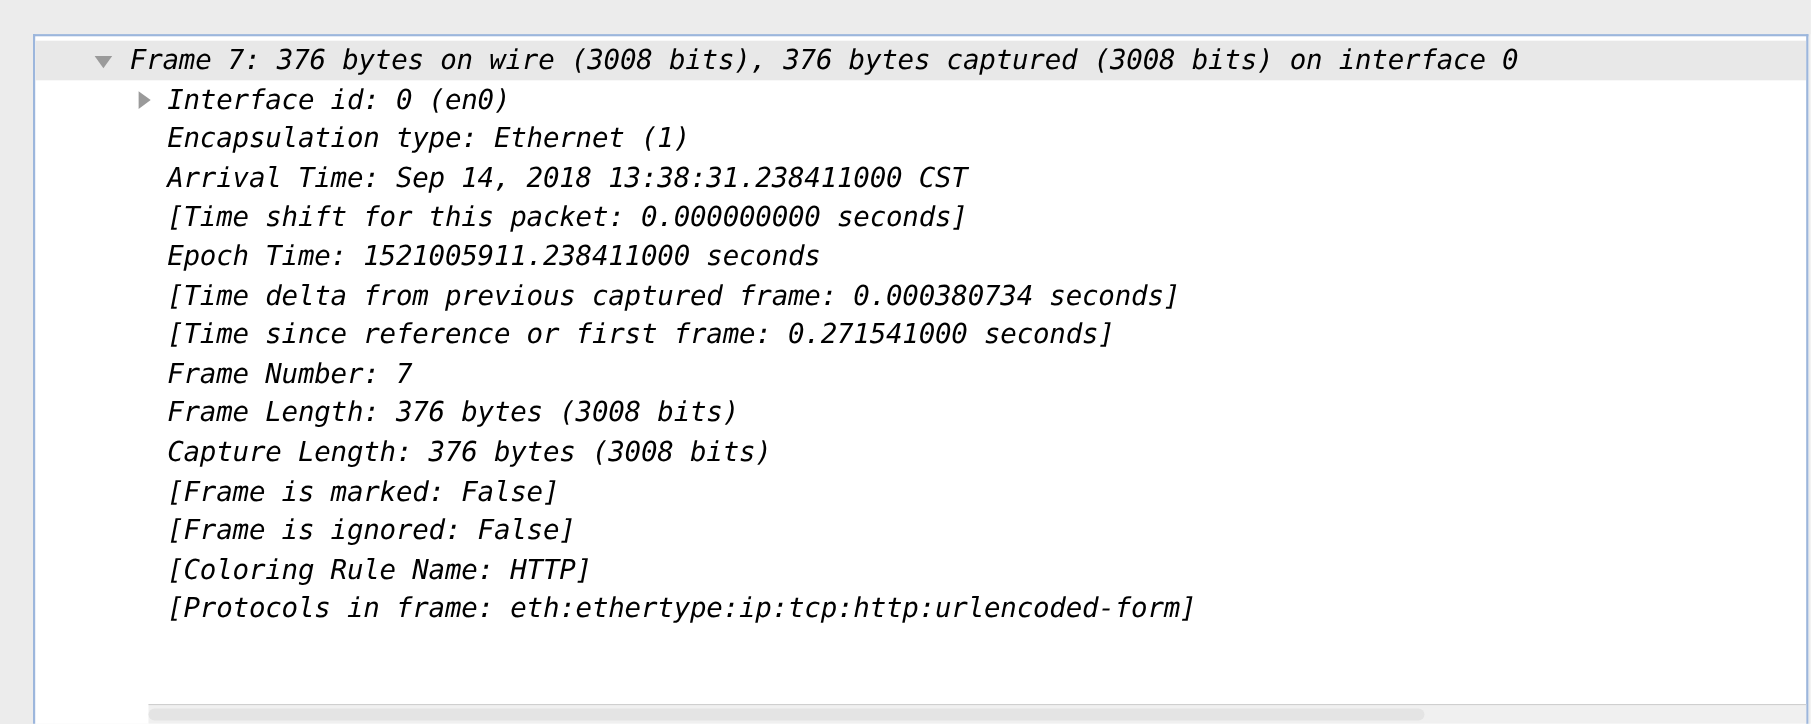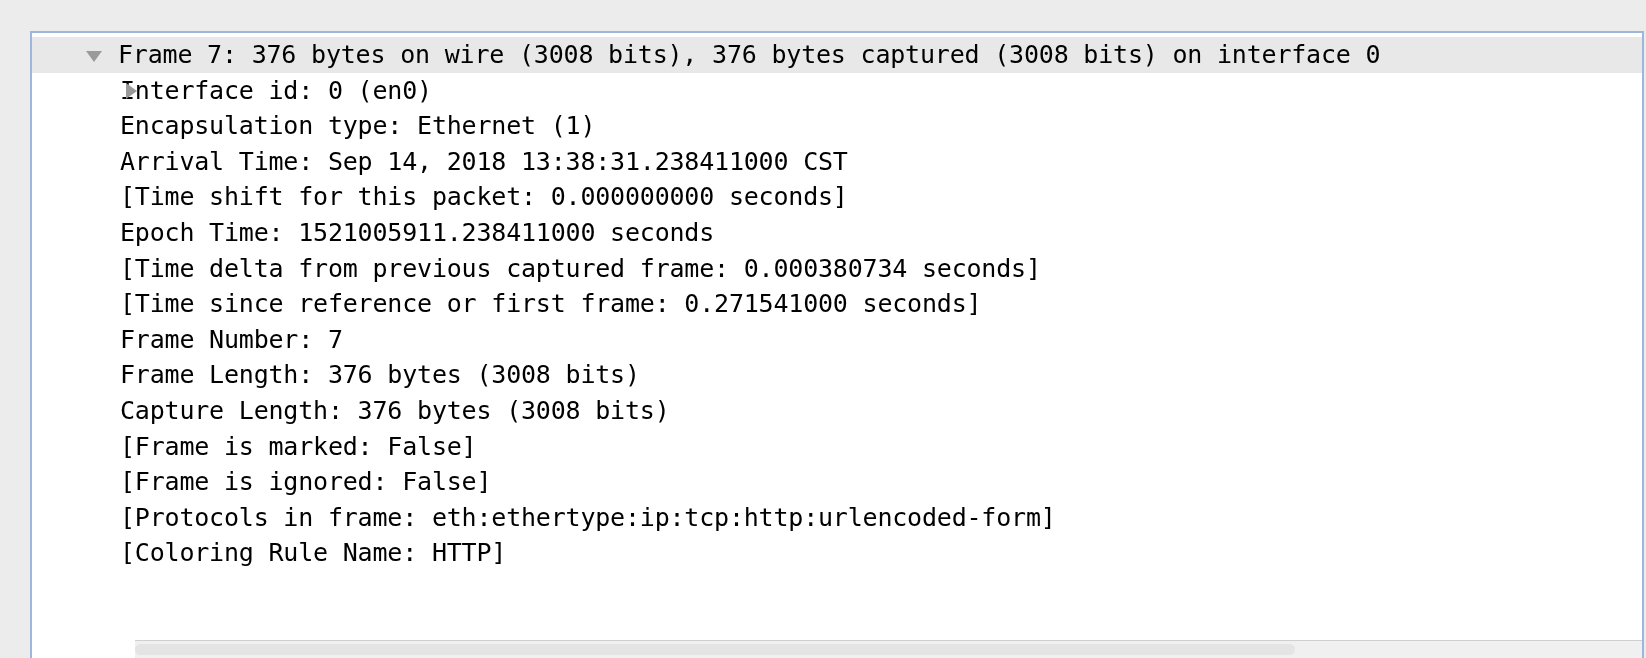--- a/index.html
+++ b/index.html
@@ -19,20 +19,21 @@
     position: absolute;
     left: 30px;
     top: 31px;
     width: 1614px;
     height: 627px;
     box-sizing: border-box;
     border: 2px solid #9cb6dc;
     border-bottom: none;
     background: #ffffff;
     overflow: hidden;
+    font-style: italic;
   }
 
   .tree {
     position: relative;
     width: 100%;
     padding-top: 4px;
     box-sizing: border-box;
   }
 
   .tree-row {
@@ -49,21 +50,21 @@
     background: #e8e8e8;
   }
 
   .row-inner {
     display: block;
     height: 100%;
   }
 
   
   .depth-0 { padding-left: 86px; }
-  .depth-1 { padding-left: 88px; }
+  .depth-1 { padding-left: 120px; }
 
   
   .twisty {
     position: absolute;
     width: 0;
     height: 0;
     border-style: solid;
   }
   .twisty-open {
     left: 54px;
@@ -158,22 +159,22 @@
       <div class="tree-row">
         <span class="row-inner depth-1">Capture Length: 376 bytes (3008 bits)</span>
       </div>
       <div class="tree-row">
         <span class="row-inner depth-1">[Frame is marked: False]</span>
       </div>
       <div class="tree-row">
         <span class="row-inner depth-1">[Frame is ignored: False]</span>
       </div>
       <div class="tree-row">
-        <span class="row-inner depth-1">[Protocols in frame: eth:ethertype:ip:tcp:http:urlencoded-form]</span>
+        <span class="row-inner depth-1">[Coloring Rule Name: HTTP]</span>
       </div>
       <div class="tree-row">
-        <span class="row-inner depth-1">[Coloring Rule Name: HTTP]</span>
+        <span class="row-inner depth-1">[Protocols in frame: eth:ethertype:ip:tcp:http:urlencoded-form]</span>
       </div>
     </div>
   <div class="hscroll">
     <div class="hscroll-thumb"></div>
   </div>
 </div>
 
 </body></html>

